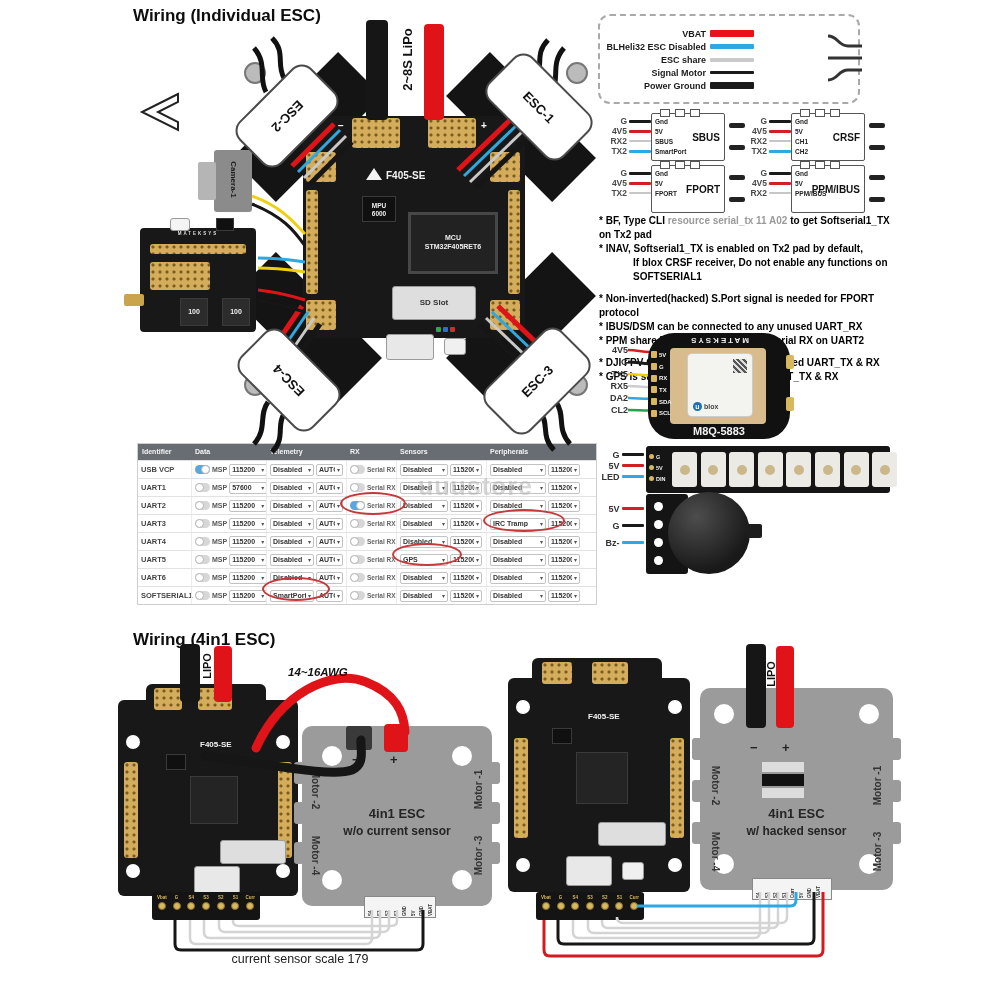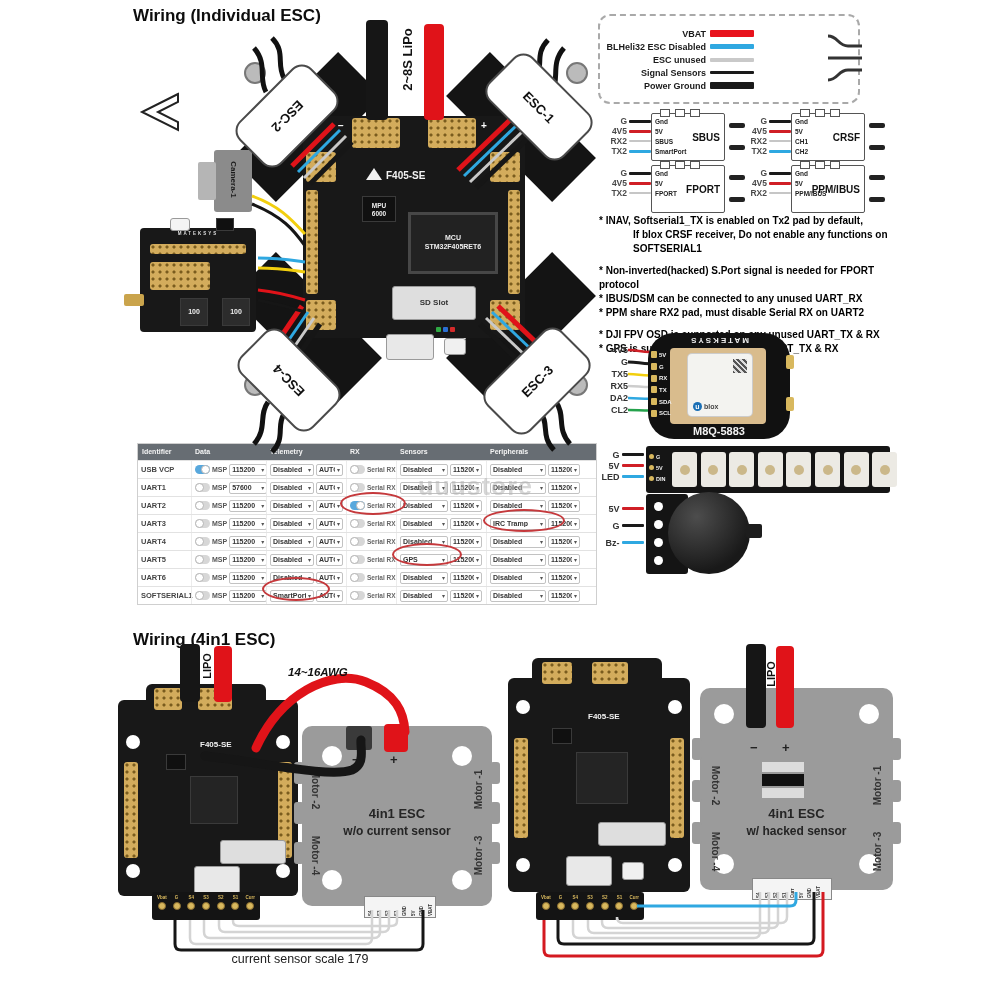--- a/index.html
+++ b/index.html
@@ -243,25 +243,25 @@
     <div id="legend-rows">
         <div class="lg-row">
           <div class="lg-label">VBAT</div>
           <div class="lg-wire" style="background: rgb(232, 18, 28); height: 7px;"></div>
         </div>
         <div class="lg-row">
           <div class="lg-label">BLHeli32 ESC Disabled</div>
           <div class="lg-wire" style="background: rgb(47, 168, 225); height: 5px;"></div>
         </div>
         <div class="lg-row">
-          <div class="lg-label">ESC unused</div>
+          <div class="lg-label">ESC share</div>
           <div class="lg-wire" style="background: rgb(201, 201, 201); height: 4px;"></div>
         </div>
         <div class="lg-row">
-          <div class="lg-label">Signal Sensors</div>
+          <div class="lg-label">Signal Motor</div>
           <div class="lg-wire" style="background: rgb(26, 26, 26); height: 3px;"></div>
         </div>
         <div class="lg-row">
           <div class="lg-label">Power Ground</div>
           <div class="lg-wire" style="background: rgb(26, 26, 26); height: 7px;"></div>
         </div>
       </div>
     <svg width="38" height="60" style="left:228px;top:12px;">
       <path d="M0,8 C10,8 10,18 20,18 L34,18" stroke="#333" stroke-width="3" fill="none"></path>
       <path d="M0,30 L34,30" stroke="#333" stroke-width="3" fill="none"></path>
@@ -398,20 +398,21 @@
           <div class="rx-inner-label">5V</div>
           <div class="rx-inner-label">PPM/IBUS</div>
         </div>
         <div class="rx-title">PPM/IBUS</div>
       </div>
       <div class="rx-stub" style="top: 12px;"></div>
       <div class="rx-stub" style="top: 34px;"></div>
     </div>
 
   <div id="notes">
+    <div><span>* BF, Type CLI </span><span class="gray">resource serial_tx 11 A02</span><span> to get Softserial1_TX on Tx2 pad</span></div>
     <div>* INAV, Softserial1_TX is enabled on Tx2 pad by default,</div>
     <div class="note-ind">If blox CRSF receiver,  Do not enable any functions on SOFTSERIAL1</div>
     <div class="note-gap"></div>
     <div>* Non-inverted(hacked) S.Port signal is needed for FPORT protocol</div>
     <div>* IBUS/DSM can be connected to any unused UART_RX</div>
     <div>* PPM share RX2 pad, must disable Serial RX on UART2</div>
     <div class="note-gap"></div>
     <div>* DJI FPV OSD is supported on any unused UART_TX &amp; RX</div>
     <div>* GPS is supported on any unused UART_TX &amp; RX</div>
   </div>

